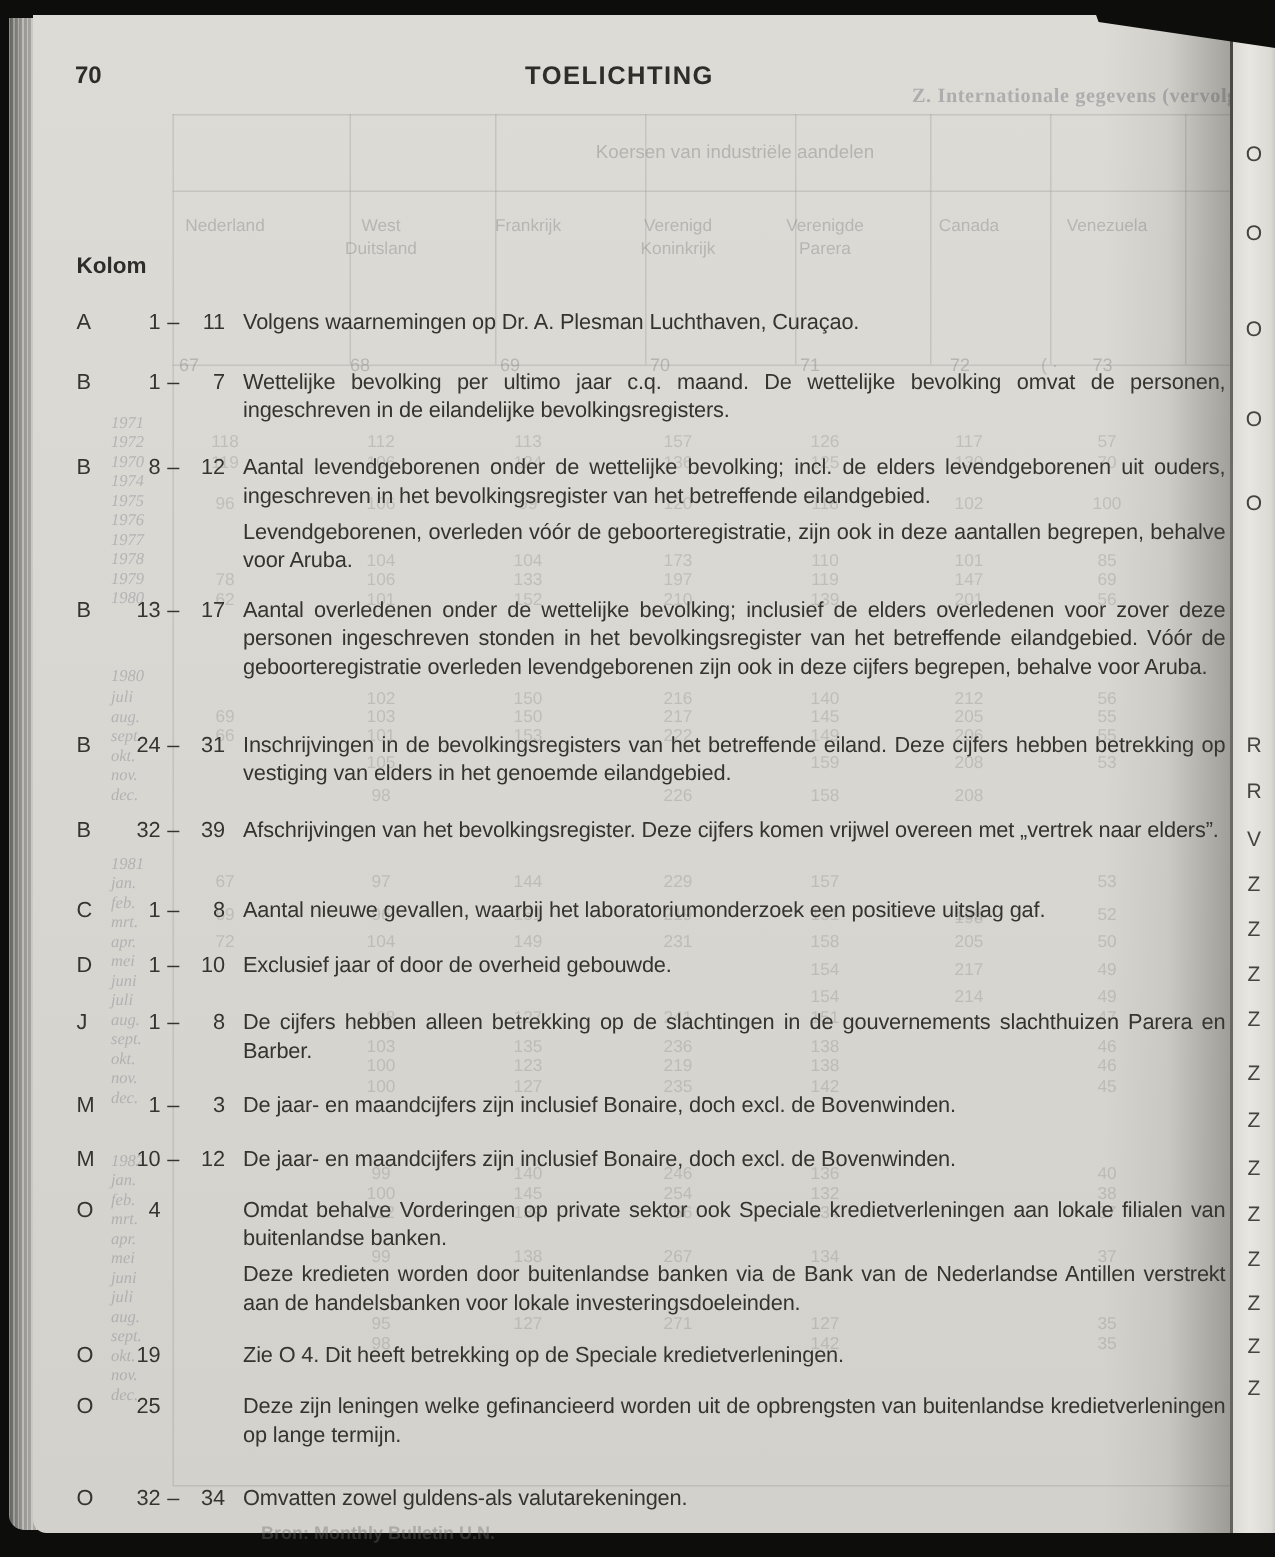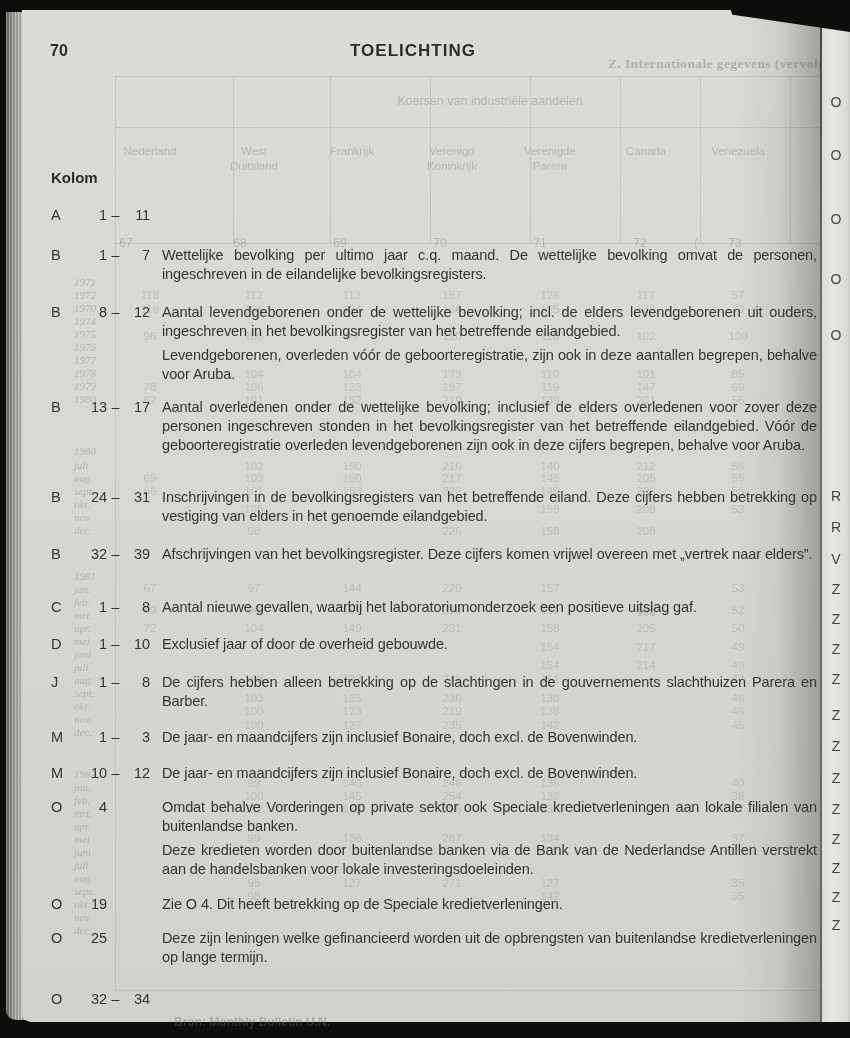--- a/index.html
+++ b/index.html
@@ -345,20 +345,23 @@
   <div class="page-title">TOELICHTING</div>
   <div class="kolom">Kolom</div>
   <div id="entries">
       <div class="entry" style="top: 206px;">
         <span class="lt">A</span>
         <span class="rg">
           <span class="n1">1</span>
           <span class="ds">–</span>
           <span class="n2">11</span>
         </span>
+        <span class="tx">
+          <p>Volgens waarnemingen op Dr. A. Plesman Luchthaven, Curaçao.</p>
+        </span>
       </div>
       <div class="entry" style="top: 246px;">
         <span class="lt">B</span>
         <span class="rg">
           <span class="n1">1</span>
           <span class="ds">–</span>
           <span class="n2">7</span>
         </span>
         <span class="tx">
           <p>Wettelijke bevolking per ultimo jaar c.q. maand. De wettelijke bevolking omvat de personen, ingeschreven in de eilandelijke bevolkingsregisters.</p>
@@ -497,20 +500,23 @@
         <span class="tx">
           <p>Deze zijn leningen welke gefinancieerd worden uit de opbrengsten van buitenlandse kredietverleningen op lange termijn.</p>
         </span>
       </div>
       <div class="entry" style="top: 990px;">
         <span class="lt">O</span>
         <span class="rg">
           <span class="n1">32</span>
           <span class="ds">–</span>
           <span class="n2">34</span>
+        </span>
+        <span class="tx">
+          <p>Omvatten zowel guldens-als valutarekeningen.</p>
         </span>
       </div>
     </div>
 
   <div class="gutter-shadow"></div>
   <div class="gutter-line"></div>
   <div class="next-strip"></div>
   <div id="edge-letters">
       <div class="edge-letter" style="top: 94px;">O</div>
       <div class="edge-letter" style="top: 147px;">O</div>

